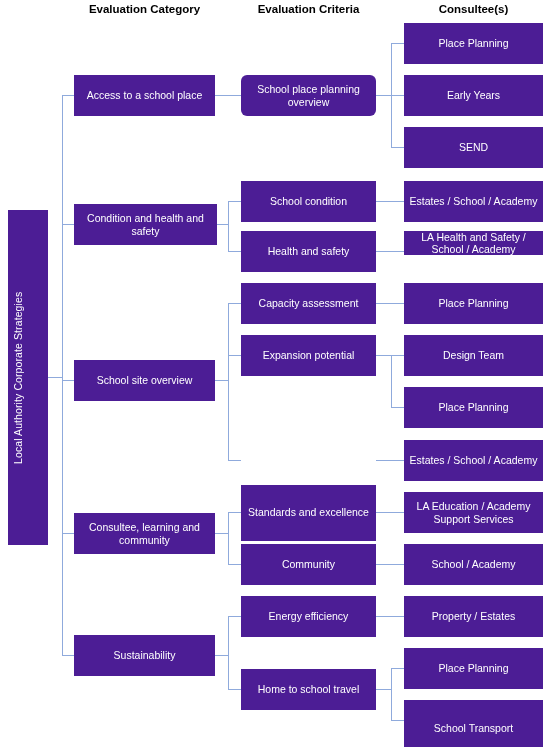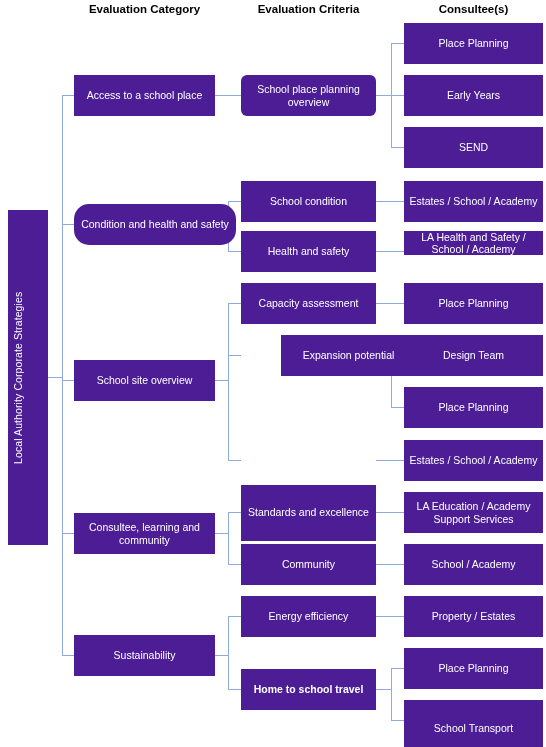--- a/index.html
+++ b/index.html
@@ -126,21 +126,21 @@
   <div class="conn h" style="left:391px;top:668px;width:13px;"></div>
   <div class="conn h" style="left:391px;top:720px;width:13px;"></div>
 
   <div class="node root" style="left:8px;top:210px;width:40px;height:335px;">
     <span class="label">Local Authority Corporate Strategies</span>
   </div>
 
   <div class="node" style="left:74px;top:75px;width:141px;height:41px;">
     <span class="label">Access to a school place</span>
   </div>
-  <div class="node" style="left:74px;top:204px;width:162px;height:41px;border-radius:15px;">
+  <div class="node" style="left:74px;top:204px;width:143px;height:41px;">
     <span class="label">Condition and health and safety</span>
   </div>
   <div class="node" style="left:74px;top:360px;width:141px;height:41px;">
     <span class="label">School site overview</span>
   </div>
   <div class="node" style="left:74px;top:513px;width:141px;height:41px;">
     <span class="label">Consultee, learning and community</span>
   </div>
   <div class="node" style="left:74px;top:635px;width:141px;height:41px;">
     <span class="label">Sustainability</span>
@@ -151,36 +151,36 @@
   </div>
   <div class="node" style="left:241px;top:181px;width:135px;height:41px;">
     <span class="label">School condition</span>
   </div>
   <div class="node" style="left:241px;top:231px;width:135px;height:41px;">
     <span class="label">Health and safety</span>
   </div>
   <div class="node" style="left:241px;top:283px;width:135px;height:41px;">
     <span class="label">Capacity assessment</span>
   </div>
-  <div class="node" style="left:241px;top:335px;width:135px;height:41px;margin-left:40px;">
+  <div class="node" style="left:241px;top:335px;width:135px;height:41px;">
     <span class="label">Expansion potential</span>
   </div>
   <div class="node" style="left:241px;top:440px;width:135px;height:56px;margin-top:45px;">
     <span class="label">Ownership</span>
   </div>
   <div class="node" style="left:241px;top:492px;width:135px;height:41px;">
     <span class="label">Standards and excellence</span>
   </div>
   <div class="node" style="left:241px;top:544px;width:135px;height:41px;">
     <span class="label">Community</span>
   </div>
   <div class="node" style="left:241px;top:596px;width:135px;height:41px;">
     <span class="label">Energy efficiency</span>
   </div>
-  <div class="node" style="left:241px;top:669px;width:135px;height:41px;font-weight:bold;">
+  <div class="node" style="left:241px;top:669px;width:135px;height:41px;">
     <span class="label">Home to school travel</span>
   </div>
 
   <div class="node" style="left:404px;top:23px;width:139px;height:41px;">
     <span class="label">Place Planning</span>
   </div>
   <div class="node" style="left:404px;top:75px;width:139px;height:41px;">
     <span class="label">Early Years</span>
   </div>
   <div class="node" style="left:404px;top:127px;width:139px;height:41px;">

